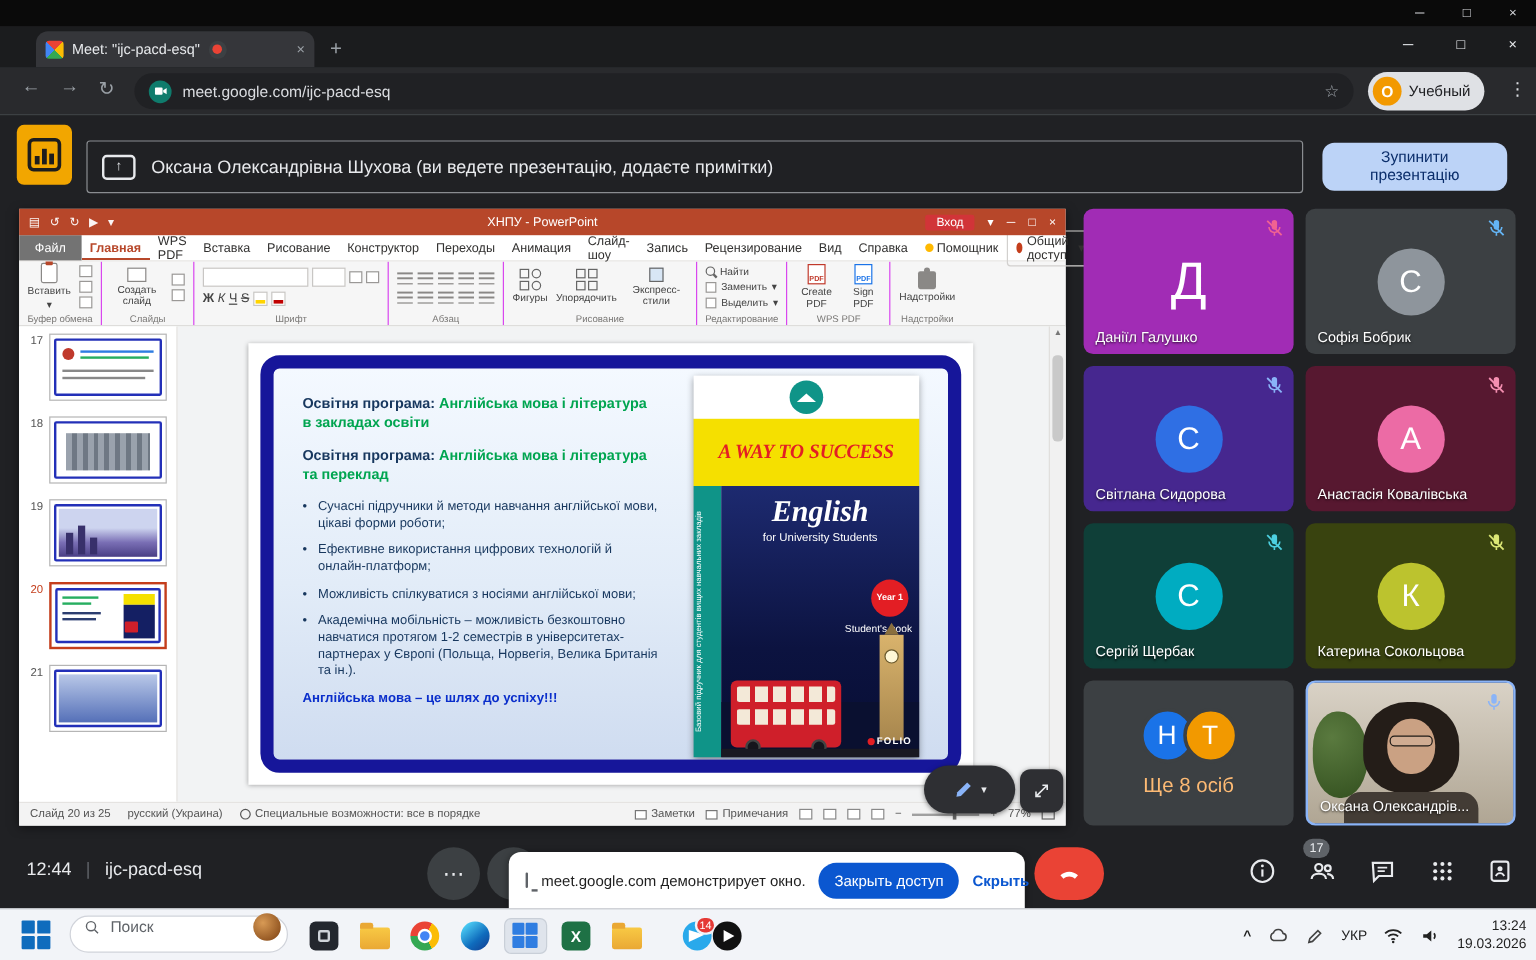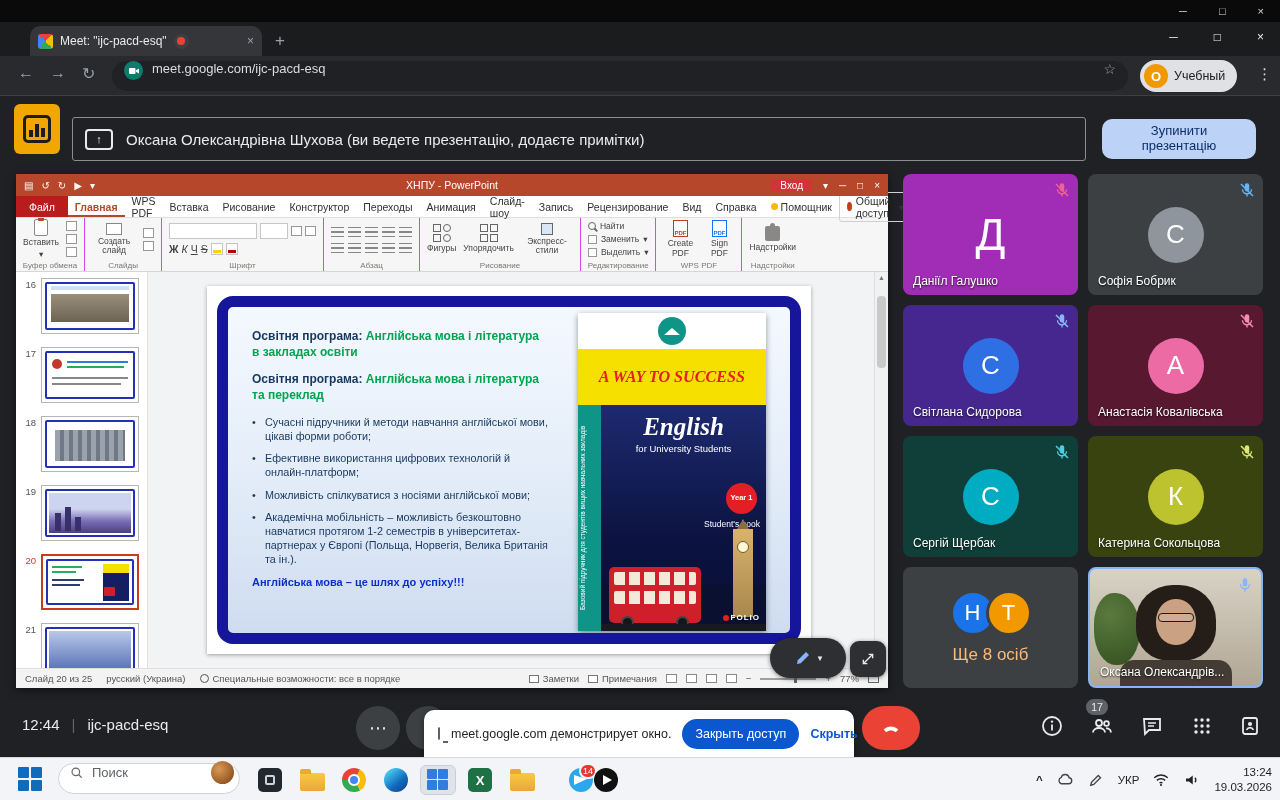--- a/index.html
+++ b/index.html
@@ -12,21 +12,21 @@
 .tabstrip{left:0;top:22px;width:1280px;height:34px;background:#1b1c1e}
 .tab{position:absolute;left:30px;top:4px;width:232px;height:30px;background:#35363a;border-radius:10px 10px 0 0;display:flex;align-items:center;gap:7px;padding:0 8px;font-size:12px;color:#e8eaed}
 .fav{width:15px;height:15px;border-radius:3px;background:conic-gradient(from -45deg,#ea4335 0 25%,#fbbc04 0 50%,#34a853 0 75%,#4285f4 0 100%)}
 .recbadge{width:15px;height:15px;border-radius:50%;background:#3c4043;display:flex;align-items:center;justify-content:center}
 .recbadge i{width:8px;height:8px;border-radius:50%;background:#ea4335;display:block}
 .tabclose{color:#9aa0a6;font-size:12px;margin-left:auto}
 .newtab{position:absolute;left:275px;top:9px;color:#9aa0a6;font-size:17px}
 .winctl{position:absolute;right:16px;top:8px;display:flex;gap:36px;font-size:12px;color:#e8eaed}
 .toolbar{left:0;top:56px;width:1280px;height:40px;background:#292a2d;border-bottom:1px solid #3c4043}
 .navic{position:absolute;top:8px;font-size:16px;color:#9aa0a6}
-.urlpill{position:absolute;left:112px;top:5px;width:1016px;height:30px;background:#202124;border-radius:15px;display:flex;align-items:flex-start;gap:9px;padding:0 12px}
+.urlpill{position:absolute;left:112px;top:5px;width:1016px;height:30px;background:#202124;border-radius:15px;display:flex;align-items:center;gap:9px;padding:0 12px}
 .camchip{width:19px;height:19px;border-radius:50%;background:#0f7b6c;display:flex;align-items:center;justify-content:center}
 .urltext{font-size:13px;color:#dadce0}
 .star{margin-left:auto;color:#9aa0a6;font-size:14px}
 .profile{position:absolute;left:1140px;top:4px;height:32px;background:#dfe1e5;border-radius:16px;display:flex;align-items:center;gap:6px;padding:0 12px 0 4px}
 .pavatar{width:24px;height:24px;border-radius:50%;background:#f29900;color:#fff;font-size:13px;display:flex;align-items:center;justify-content:center;font-weight:bold}
 .pname{color:#202124;font-size:12.5px}
 .kebab{position:absolute;right:8px;top:9px;color:#dadce0;font-size:15px}
 
 .presicbox{left:14px;top:104px;width:46px;height:50px;background:#f2a600;border-radius:6px;display:flex;align-items:center;justify-content:center}
 .presglyph{width:28px;height:28px;border:3px solid #1d1d1d;border-radius:5px;display:flex;align-items:flex-end;justify-content:center;gap:2px;padding:3px}
@@ -37,21 +37,21 @@
 .stopbtn{left:1102px;top:119px;width:154px;height:40px;background:#bcd3f7;border-radius:10px;color:#0b2e6b;font-size:13px;font-weight:500;display:flex;align-items:center;justify-content:center;text-align:center;line-height:1.15;padding:0 20px}
 
 .ppt{left:16px;top:174px;width:872px;height:514px;background:#fff;box-shadow:0 2px 8px rgba(0,0,0,.5);font-family:"Liberation Sans",sans-serif}
 .ppt-title{height:22px;background:#b7472a;display:flex;align-items:center;color:#fff;font-size:10.5px;position:relative}
 .qat{display:flex;gap:8px;margin-left:8px;font-size:10px;opacity:.95}
 .ppt-title .ttl{position:absolute;left:0;right:0;text-align:center;font-size:10.5px}
 .ppt-title .rgt{margin-left:auto;display:flex;align-items:center;gap:11px;margin-right:8px;position:relative;font-size:10px}
 .vhod{background:#d13438;padding:1px 9px;border-radius:2px;font-size:10px}
 .ppt-menu{height:22px;background:#fff;border-bottom:1px solid #e1dfdd;display:flex;align-items:stretch;font-size:10.5px;color:#323130}
 .ptab{display:flex;align-items:center;padding:0 7px}
-.pfile{background:#b91c1c;color:#fff;padding:0 13px}
+.pfile{background:#737373;color:#fff;padding:0 13px}
 .pactive{color:#b7472a;font-weight:bold;box-shadow:inset 0 -2px 0 #b7472a}
 .bulb{width:7px;height:7px;border-radius:50%;background:#ffb900;margin-right:3px}
 .sharebtn{margin-left:auto;margin-right:8px;align-self:center;display:flex;align-items:center;gap:4px;border:1px solid #d2d0ce;border-radius:3px;padding:2px 7px;font-size:10.5px;color:#323130}
 .shic{width:9px;height:9px;border-radius:50%;background:#c43e1c}
 .ribbon{height:54px;background:#f6f6f6;border-bottom:1px solid #d8d6d4;display:flex;align-items:stretch;overflow:hidden}
 .rgroup{position:relative;border-right:1px solid #d946ef;display:flex;align-items:center;gap:7px;padding:2px 7px 13px}
 .rlabel{position:absolute;bottom:1px;left:0;right:0;text-align:center;font-size:8px;color:#7a7876;white-space:nowrap}
 .bigbtn{display:flex;flex-direction:column;align-items:center;gap:2px;font-size:8.5px;color:#444;text-align:center;line-height:1.1}
 .clipic{width:14px;height:17px;background:#fff;border:1px solid #8a8886;border-radius:2px;position:relative}
 .clipic:before{content:"";position:absolute;top:-3px;left:3px;width:6px;height:4px;background:#b7472a;border-radius:1px}
@@ -421,29 +421,20 @@
             <span class="puzzle"></span>
             <span>Надстройки</span>
           </span>
         <span class="rlabel">Надстройки</span>
       </div>
     </div>
 
     <div class="ppt-body">
       <div class="panel">
         <div class="thumbitem">
-          <span class="thumbnum">16</span>
-          <span class="thumb">
-              <span class="tframe">
-                <span style="position:absolute;left:4px;right:4px;top:10px;bottom:6px;background:linear-gradient(#9a8f7a,#6c6353)"></span>
-                <span style="position:absolute;left:4px;top:2px;right:4px;height:4px;background:#cfe0f5"></span>
-              </span>
-            </span>
-        </div>
-        <div class="thumbitem">
           <span class="thumbnum">17</span>
           <span class="thumb">
               <span class="tframe">
                 <span style="position:absolute;left:5px;top:6px;width:10px;height:10px;border-radius:50%;background:#c0392b"></span>
                 <span style="position:absolute;left:20px;top:8px;right:5px;height:2px;background:#2f7de1"></span>
                 <span style="position:absolute;left:20px;top:13px;right:9px;height:2px;background:#27ae60"></span>
                 <span style="position:absolute;left:5px;top:24px;right:5px;height:2px;background:#888"></span>
                 <span style="position:absolute;left:5px;top:30px;right:12px;height:2px;background:#888"></span>
               </span>
             </span>

